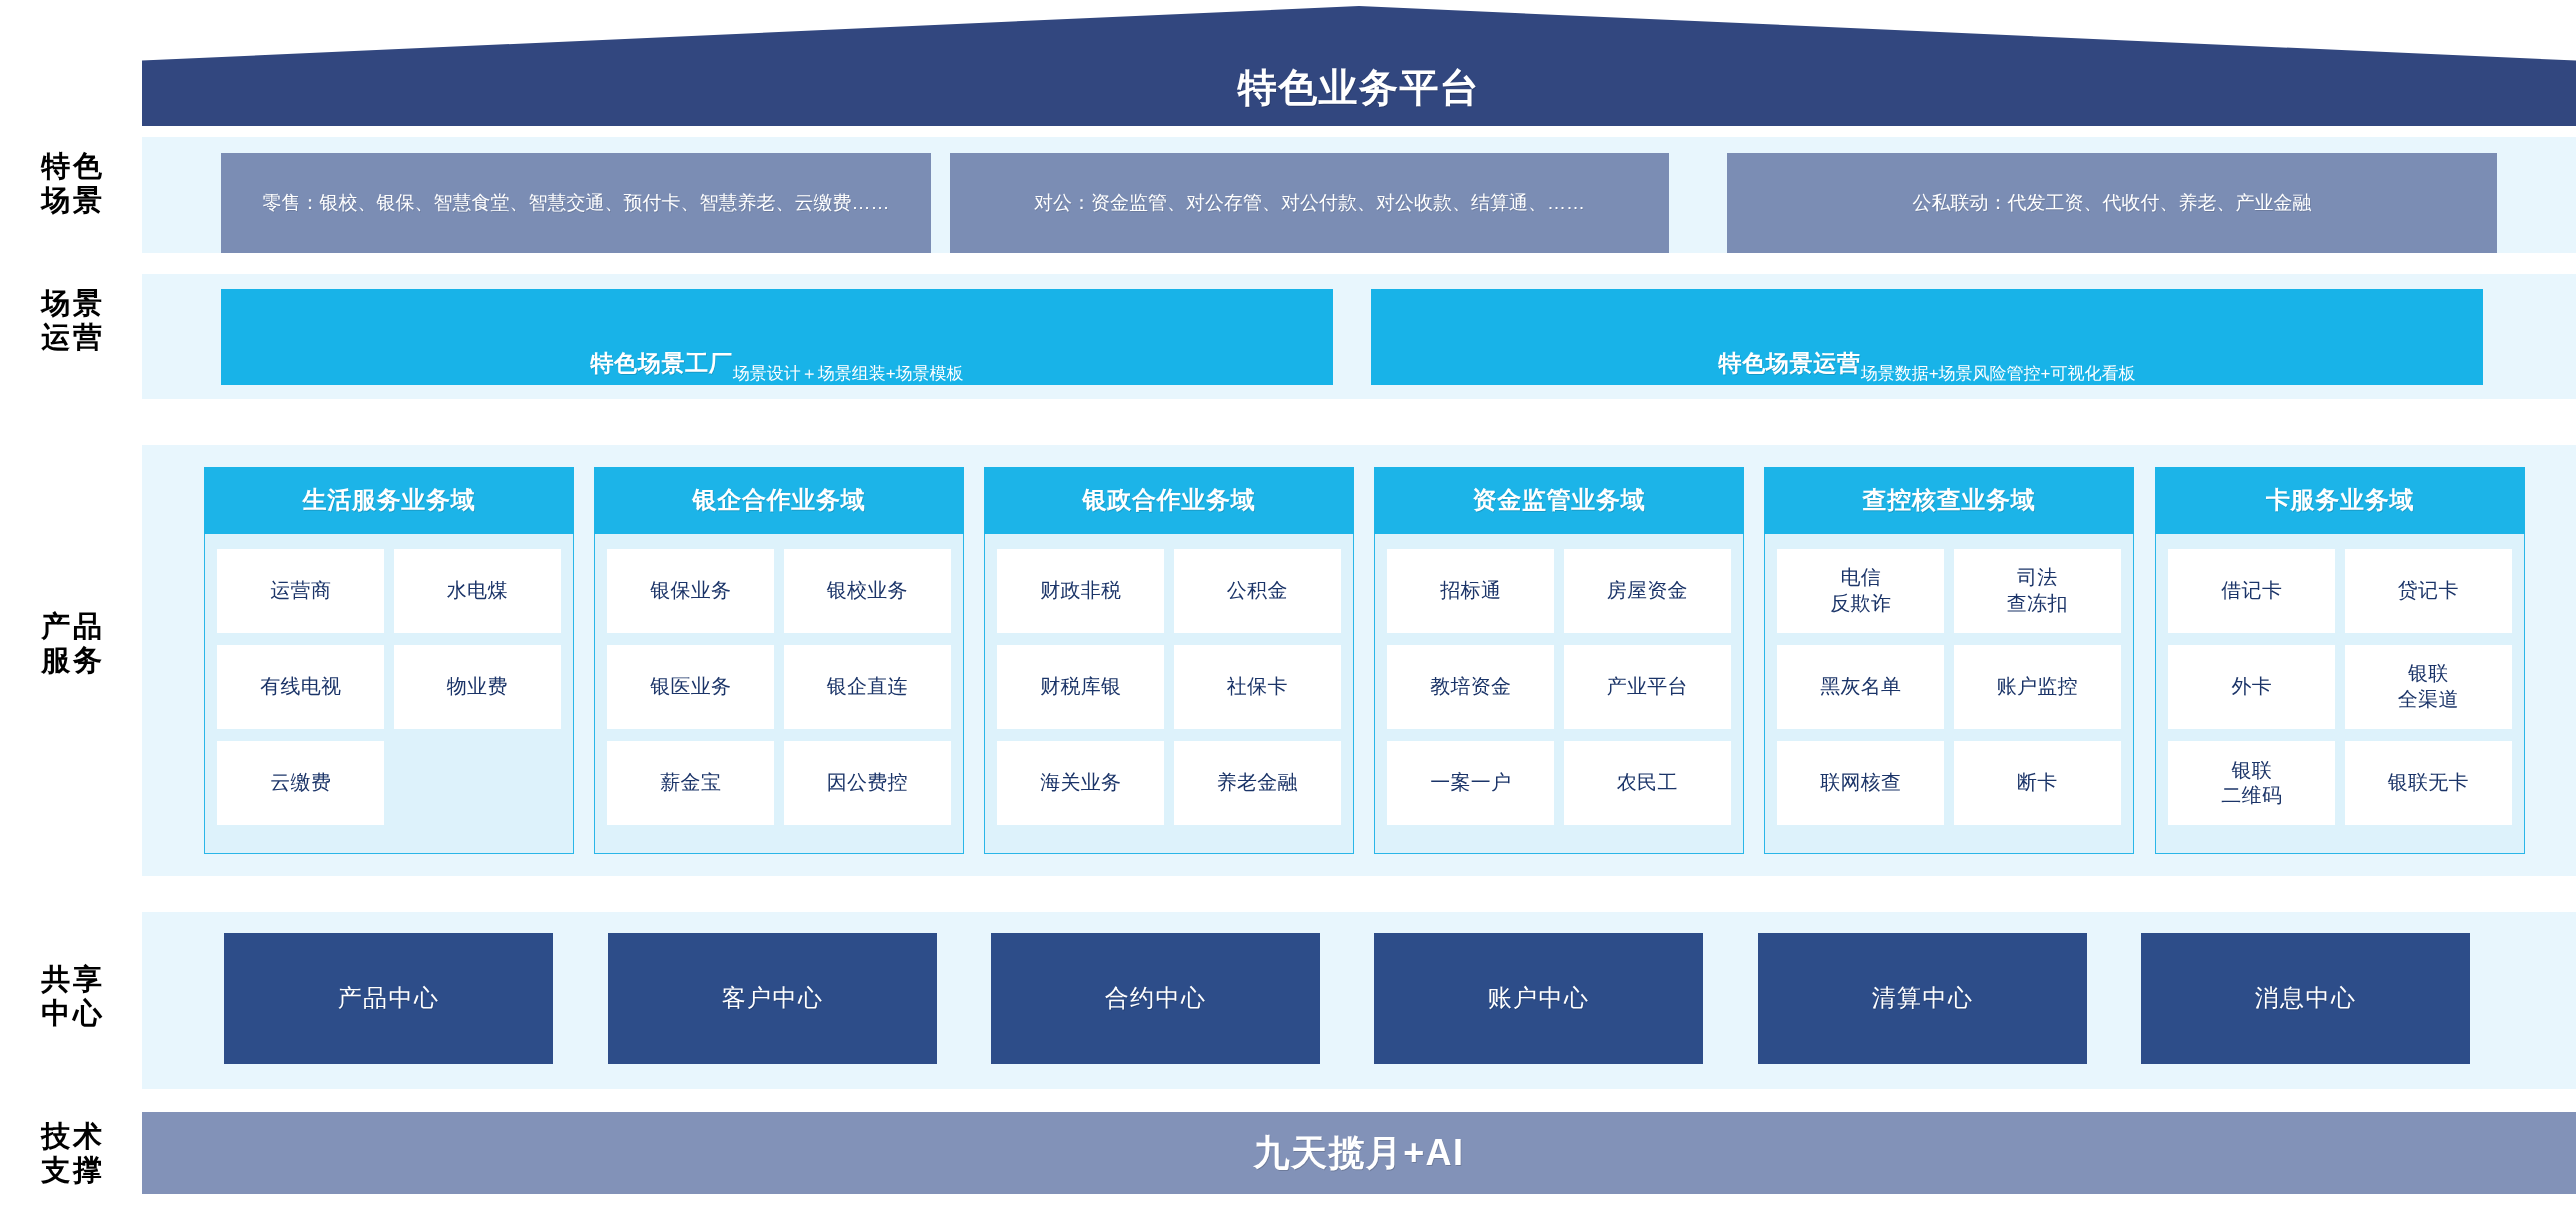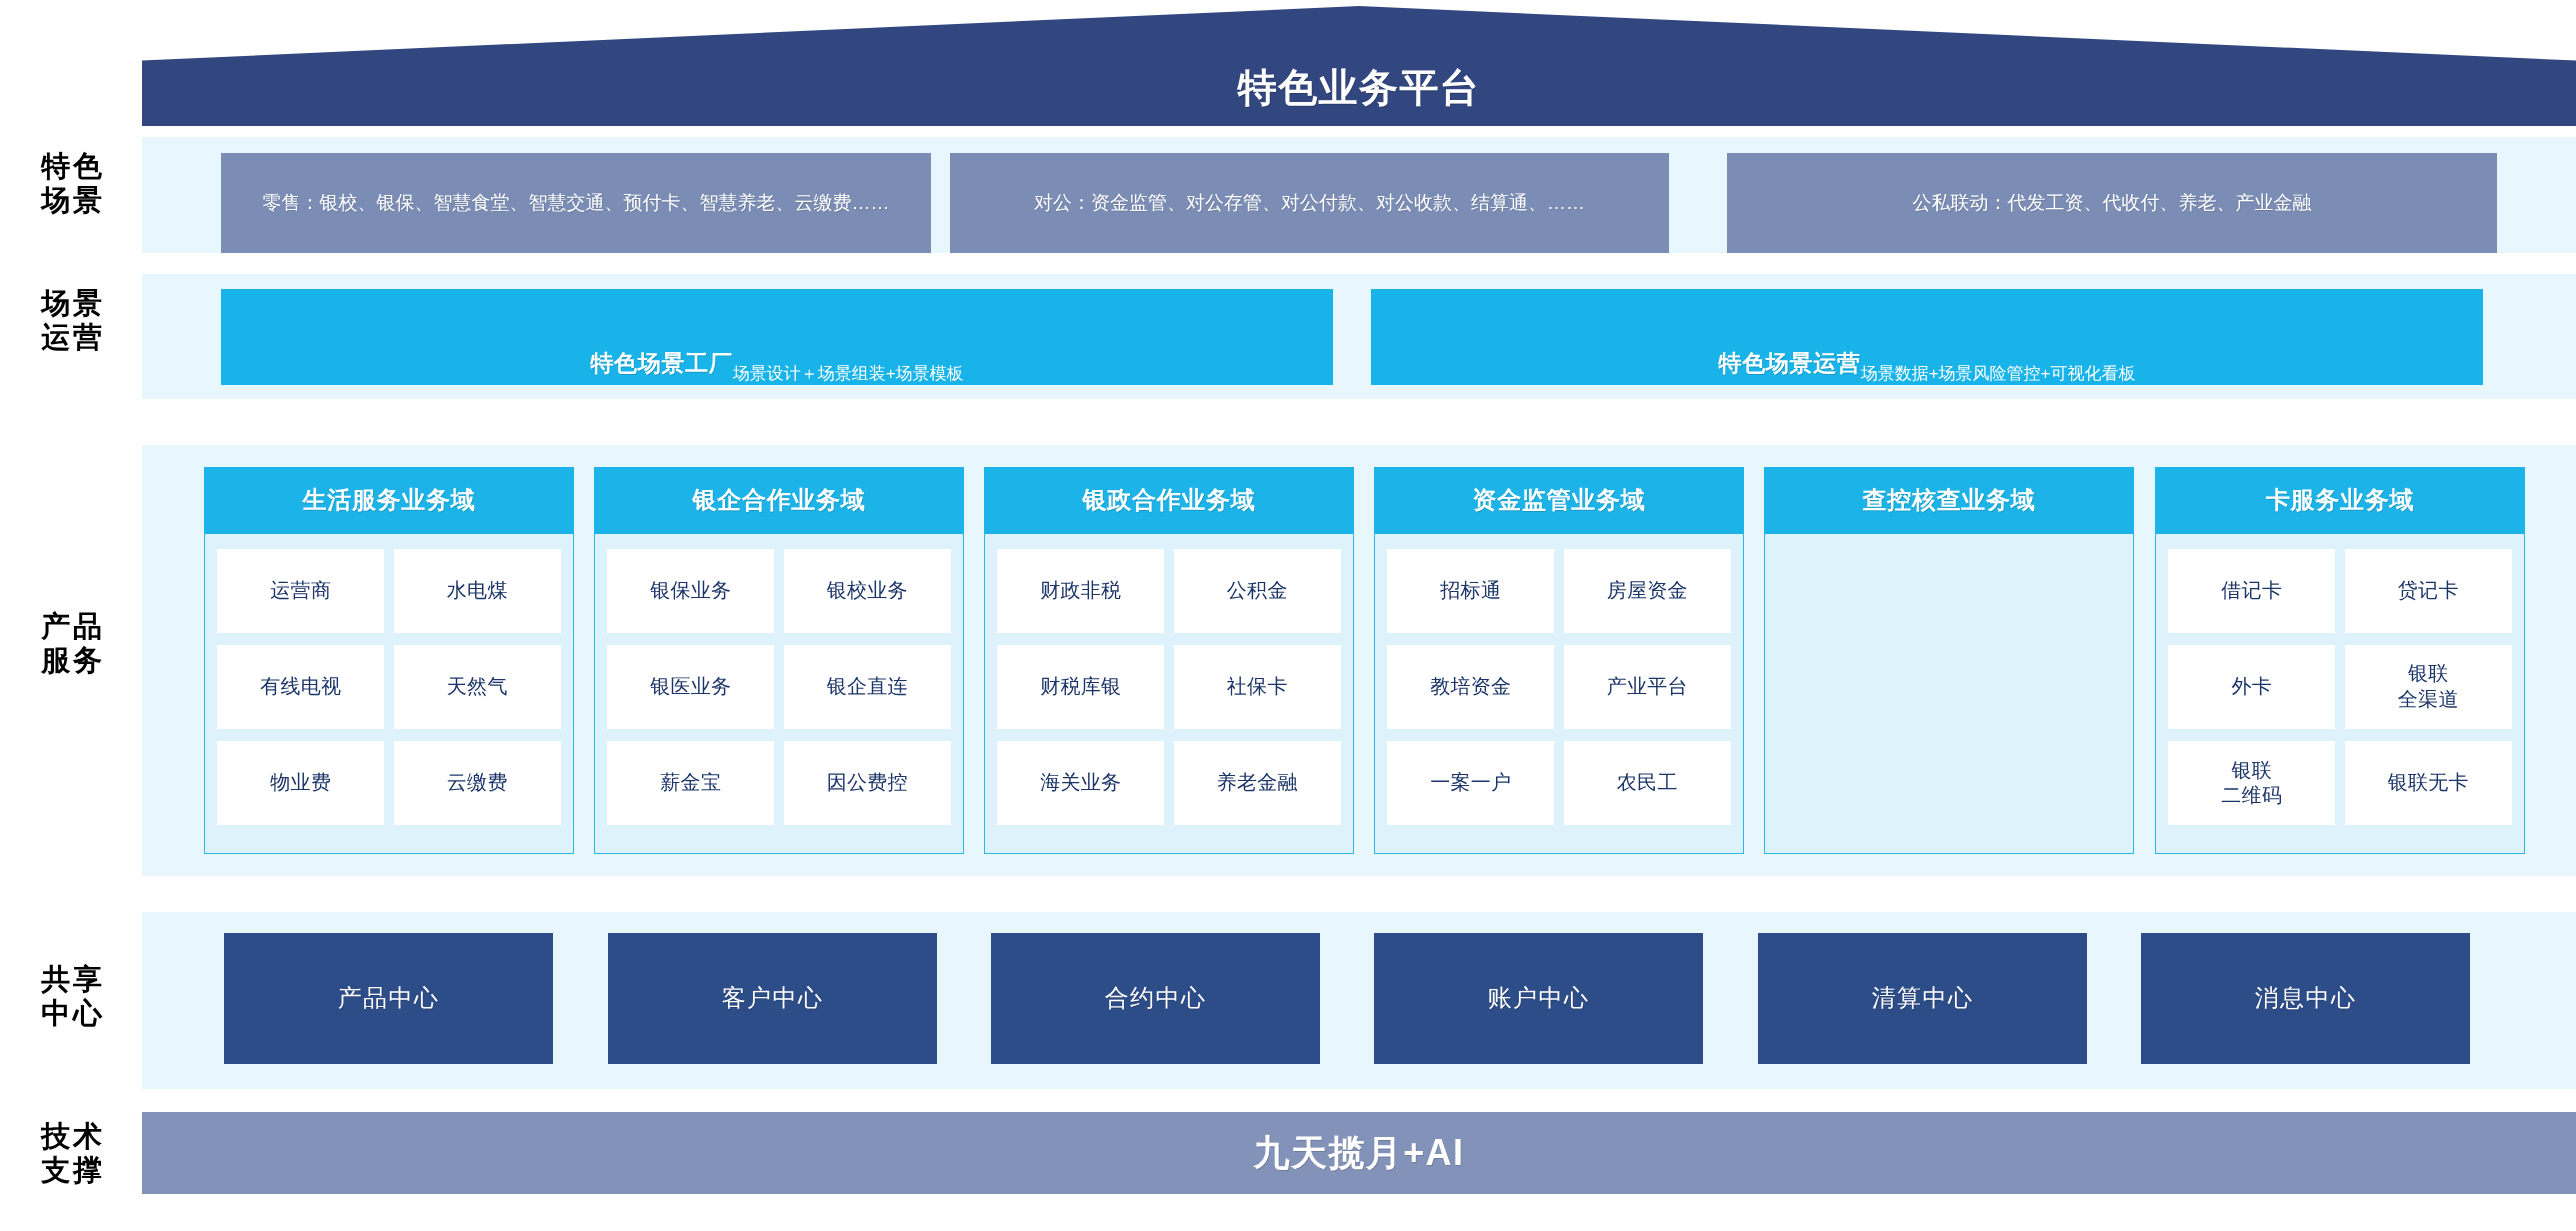--- a/index.html
+++ b/index.html
@@ -153,21 +153,20 @@
 </div>
 
 <div class="panel" id="p-prod">
 
   <div class="domain-card" id="dom-0">
     <div class="domain-head">生活服务业务域</div>
     <div class="domain-grid">
       <div class="domain-cell" style="white-space: pre-line;">运营商</div>
       <div class="domain-cell" style="white-space: pre-line;">水电煤</div>
       <div class="domain-cell" style="white-space: pre-line;">有线电视</div>
-      <div class="domain-cell" style="white-space: pre-line;">天然气</div>
       <div class="domain-cell" style="white-space: pre-line;">物业费</div>
       <div class="domain-cell" style="white-space: pre-line;">云缴费</div>
     </div>
   </div>
 
   <div class="domain-card" id="dom-1">
     <div class="domain-head">银企合作业务域</div>
     <div class="domain-grid">
       <div class="domain-cell" style="white-space: pre-line;">银保业务</div>
       <div class="domain-cell" style="white-space: pre-line;">银校业务</div>
@@ -197,20 +196,30 @@
       <div class="domain-cell" style="white-space: pre-line;">房屋资金</div>
       <div class="domain-cell" style="white-space: pre-line;">教培资金</div>
       <div class="domain-cell" style="white-space: pre-line;">产业平台</div>
       <div class="domain-cell" style="white-space: pre-line; text-align: center;">一案一户</div>
       <div class="domain-cell" style="white-space: pre-line;">农民工</div>
     </div>
   </div>
 
   <div class="domain-card" id="dom-4">
     <div class="domain-head">查控核查业务域</div>
+    <div class="domain-grid">
+      <div class="domain-cell" style="white-space: pre-line;">电信
+反欺诈</div>
+      <div class="domain-cell" style="white-space: pre-line;">司法
+查冻扣</div>
+      <div class="domain-cell" style="white-space: pre-line;">黑灰名单</div>
+      <div class="domain-cell" style="white-space: pre-line;">账户监控</div>
+      <div class="domain-cell" style="white-space: pre-line;">联网核查</div>
+      <div class="domain-cell" style="white-space: pre-line;">断卡</div>
+    </div>
   </div>
 
   <div class="domain-card" id="dom-5">
     <div class="domain-head">卡服务业务域</div>
     <div class="domain-grid">
       <div class="domain-cell" style="white-space: pre-line;">借记卡</div>
       <div class="domain-cell" style="white-space: pre-line;">贷记卡</div>
       <div class="domain-cell" style="white-space: pre-line;">外卡</div>
       <div class="domain-cell" style="white-space: pre-line;">银联
 全渠道</div>

